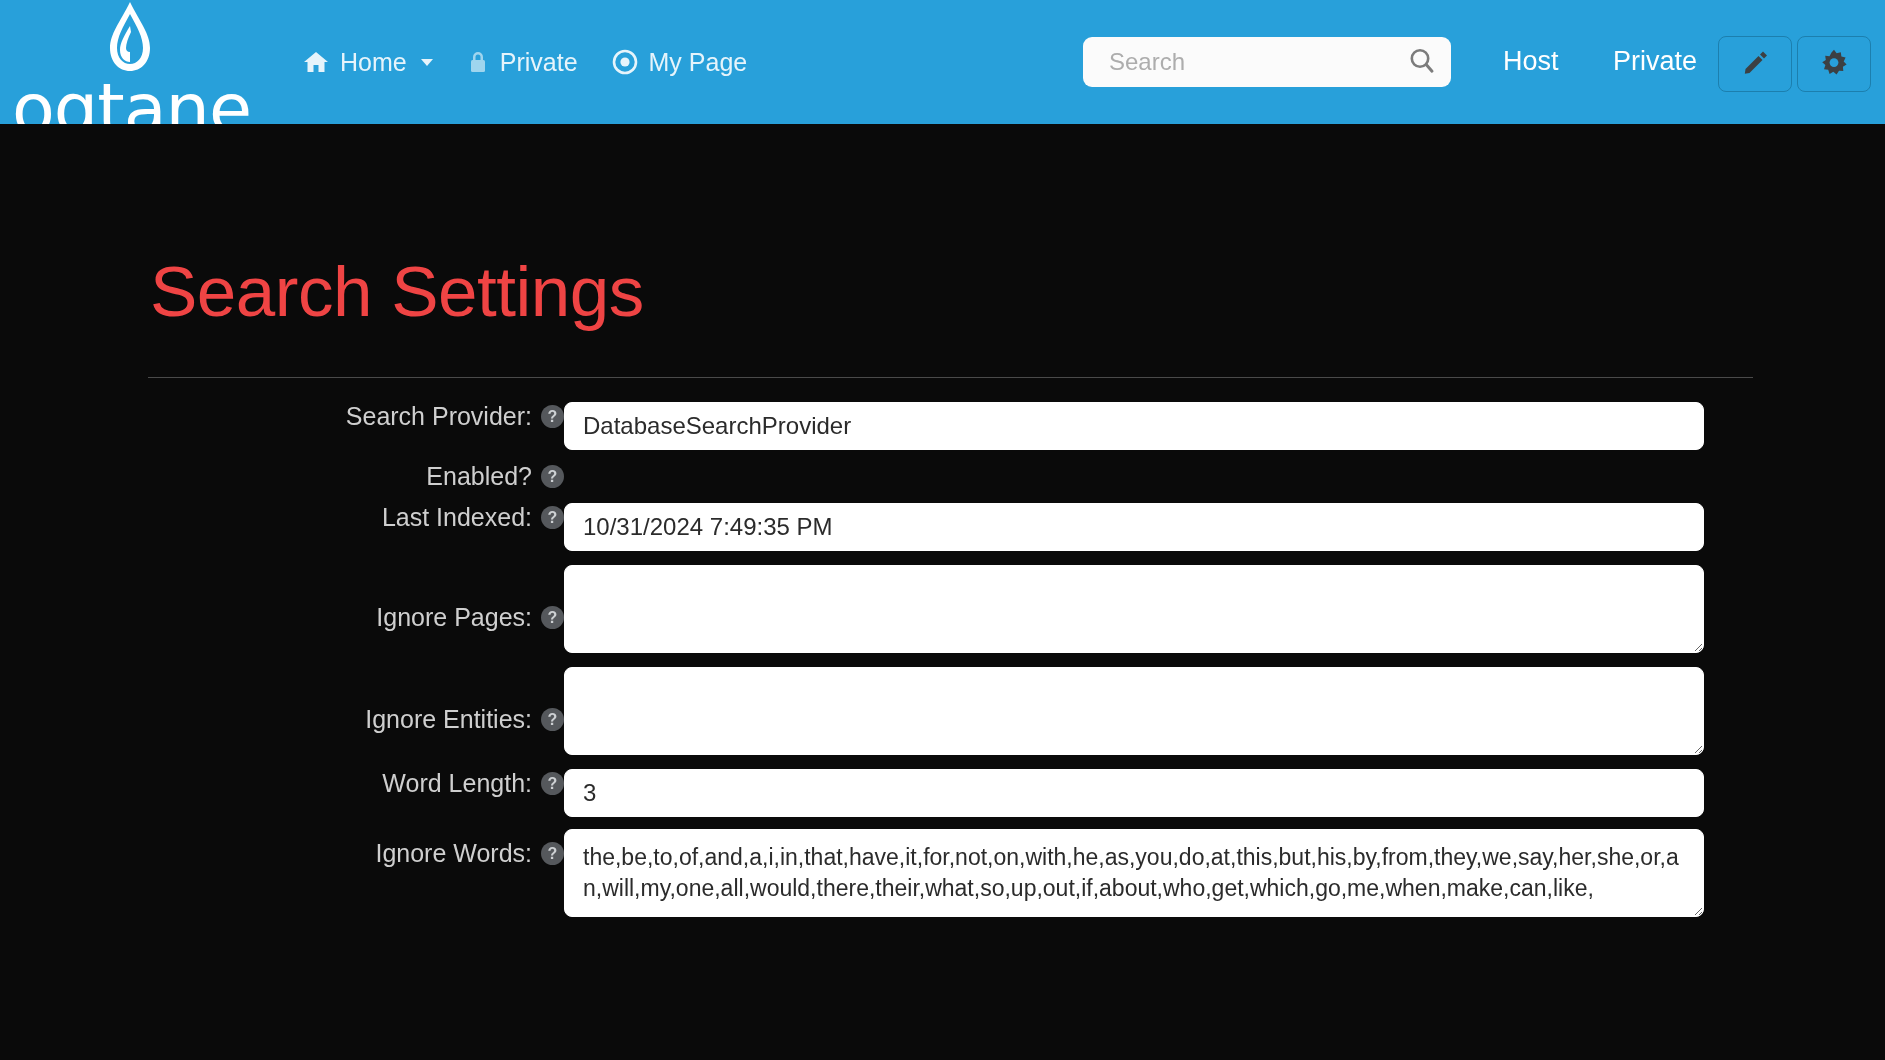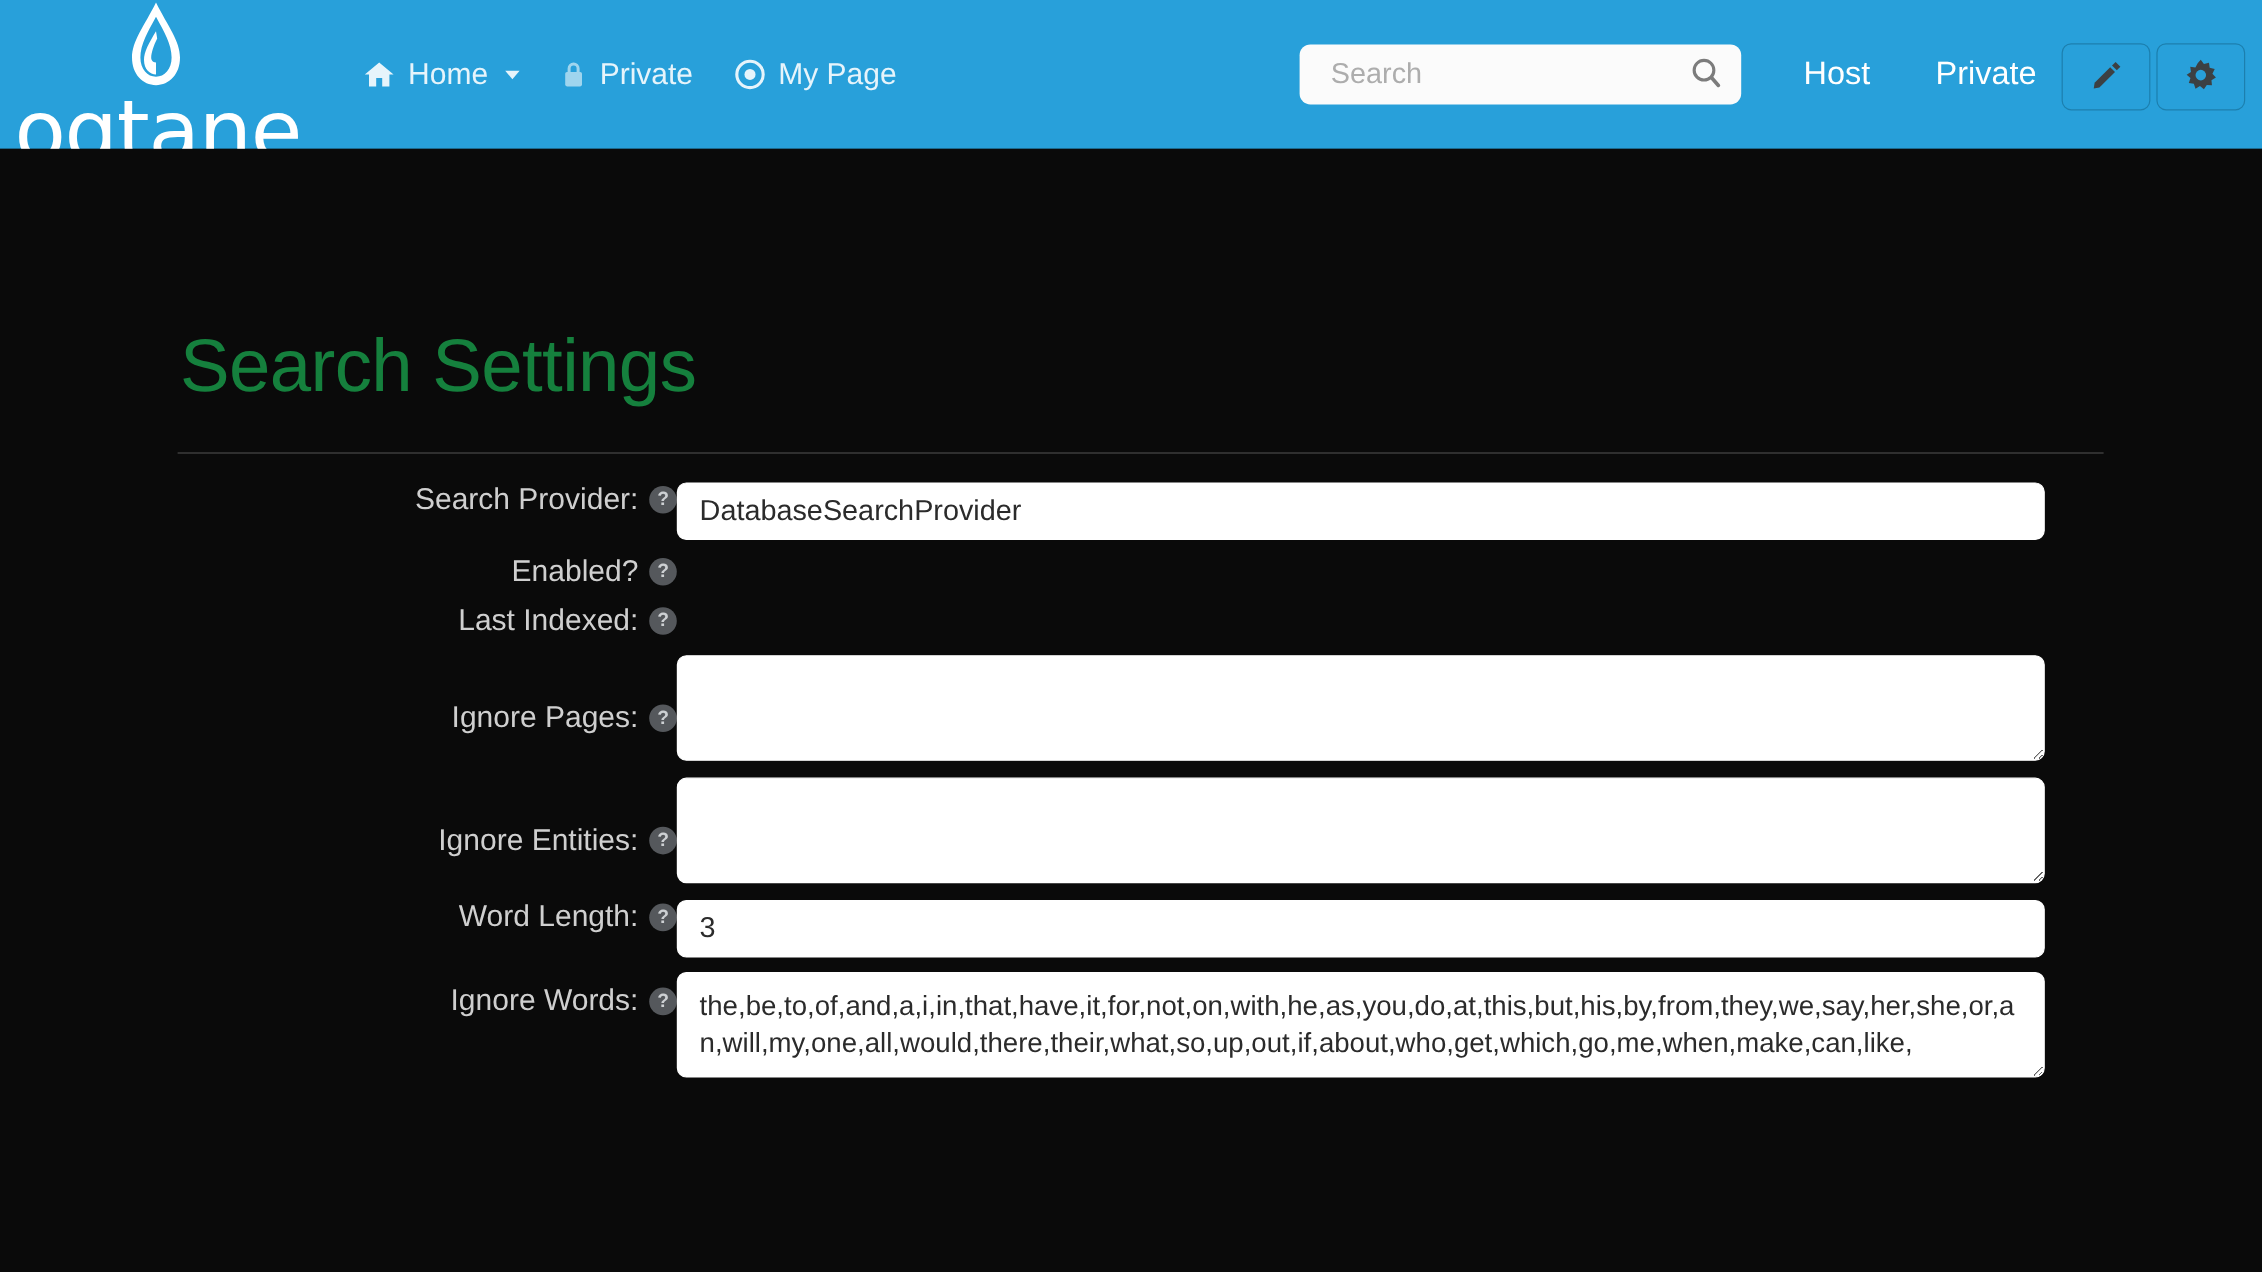--- a/index.html
+++ b/index.html
@@ -133,23 +133,23 @@
   .main {
     position: relative;
     width: 1885px;
     height: 936px;
     background: #0a0a0a;
     box-sizing: border-box;
   }
   .page-title {
     position: absolute;
     left: 150px;
-    top: 151px;
-    font-size: 62px;
-    color: #15803d;
+    top: 132px;
+    font-size: 71px;
+    color: #ef4444;
     font-weight: 400;
     line-height: 1;
     letter-spacing: -0.5px;
     margin: 0;
   }
   .divider {
     position: absolute;
     left: 148px;
     top: 253px;
     width: 1605px;
@@ -360,20 +360,23 @@
       </div>
     </div>
 
     <div class="form-row" style="margin-bottom:14px;">
       <div class="lbl-col">
         <span class="lbl">
           <span>Last Indexed:</span>
           <span class="help-icon">?</span>
         </span>
       </div>
+      <div class="ctl-col">
+        <input class="fld" type="text" value="10/31/2024 7:49:35 PM" style="">
+      </div>
     </div>
 
     <div class="form-row" style="margin-bottom:14px;">
       <div class="lbl-col" style="padding-top:38px;">
         <span class="lbl">
           <span>Ignore Pages:</span>
           <span class="help-icon">?</span>
         </span>
       </div>
       <div class="ctl-col">

